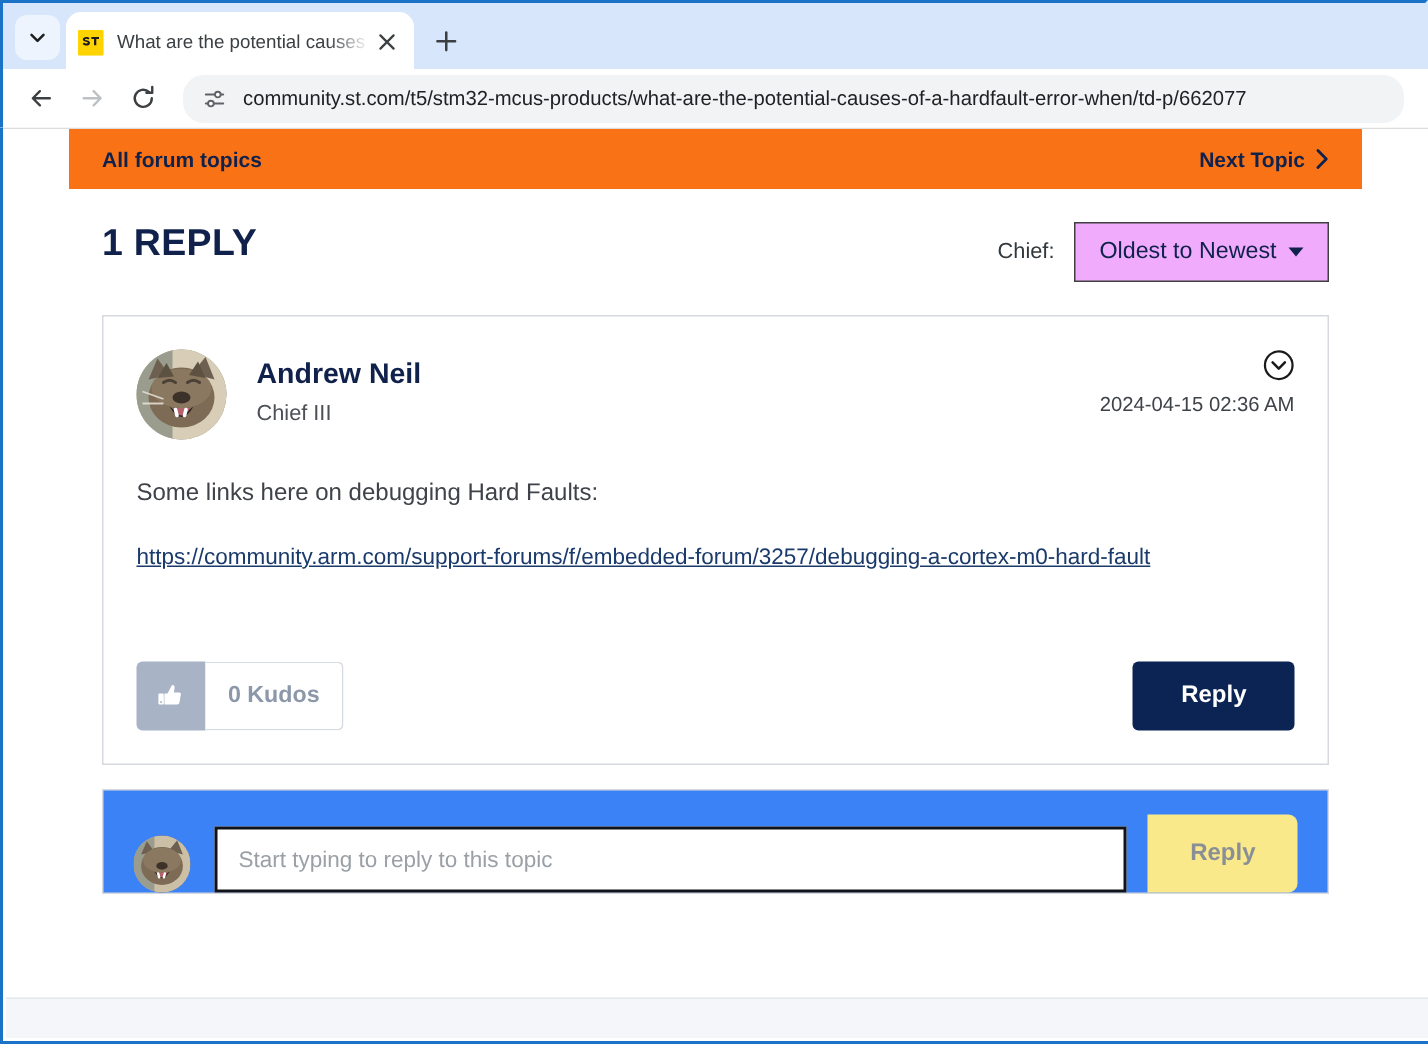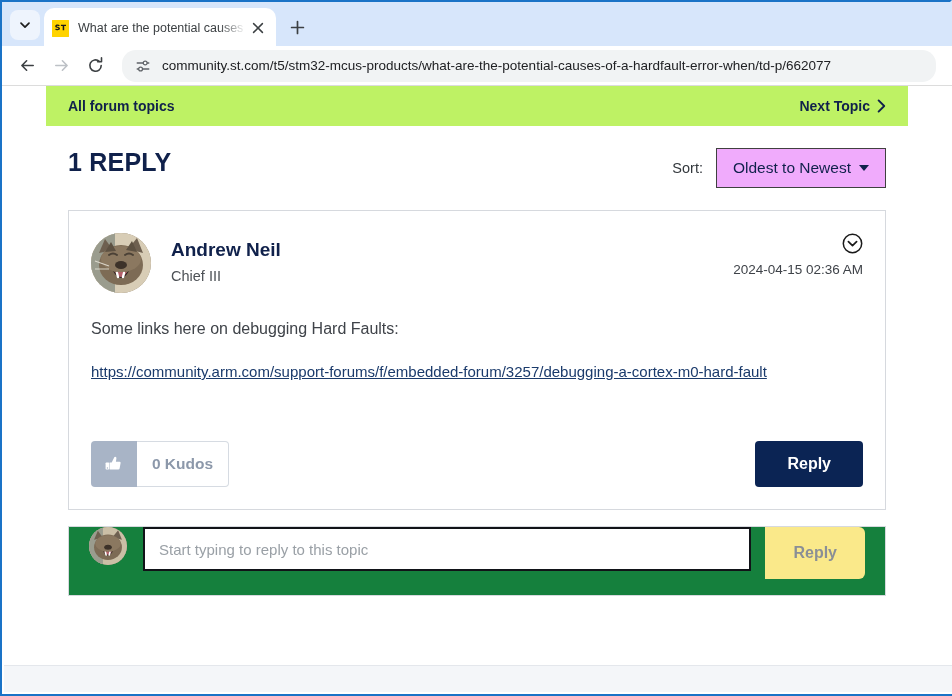--- a/index.html
+++ b/index.html
@@ -167,21 +167,21 @@
   }
 
   .container {
     width: 862px;
     margin: 0 auto;
     position: relative;
   }
 
   
   .topicnav {
-    background: #bef264;
+    background: #f97316;
     height: 40px;
     display: flex;
     align-items: center;
     justify-content: space-between;
     padding: 0 22px;
     box-sizing: border-box;
     margin-top: 0;
   }
   .topicnav a {
     font-size: 14px;
@@ -354,24 +354,24 @@
     border-radius: 4px;
     height: 46px;
     padding: 0 32px;
     font-family: "Liberation Sans", sans-serif;
   }
 
   
   .quick-reply {
     margin: 16px 22px 0 22px;
     border: 1px solid #d6d9de;
-    background: #15803d;
+    background: #3b82f6;
     height: 70px;
     display: flex;
-    align-items: flex-start;
+    align-items: flex-end;
     padding: 0 20px;
     box-sizing: border-box;
     gap: 16px;
   }
   .qr-avatar {
     width: 38px;
     height: 38px;
     border-radius: 50%;
     overflow: hidden;
     flex: 0 0 auto;
@@ -490,21 +490,21 @@
           <span>Next Topic</span>
           <svg width="9" height="14" viewBox="0 0 9 14">
             <path d="M1.6 1.4 L7.2 7 L1.6 12.6" stroke="#10214b" stroke-width="1.9" fill="none" stroke-linecap="round" stroke-linejoin="round"></path>
           </svg>
         </a>
       </div>
 
       <div class="reply-header">
         <div class="reply-count">1 REPLY</div>
         <div class="sort-wrap">
-          <span class="sort-label">Sort:</span>
+          <span class="sort-label">Chief:</span>
           <div class="sort-select">
             <span>Oldest to Newest</span>
             <span class="caret-down"></span>
           </div>
         </div>
       </div>
 
       <div class="post-card">
         <div class="post-head">
           <div class="avatar">

